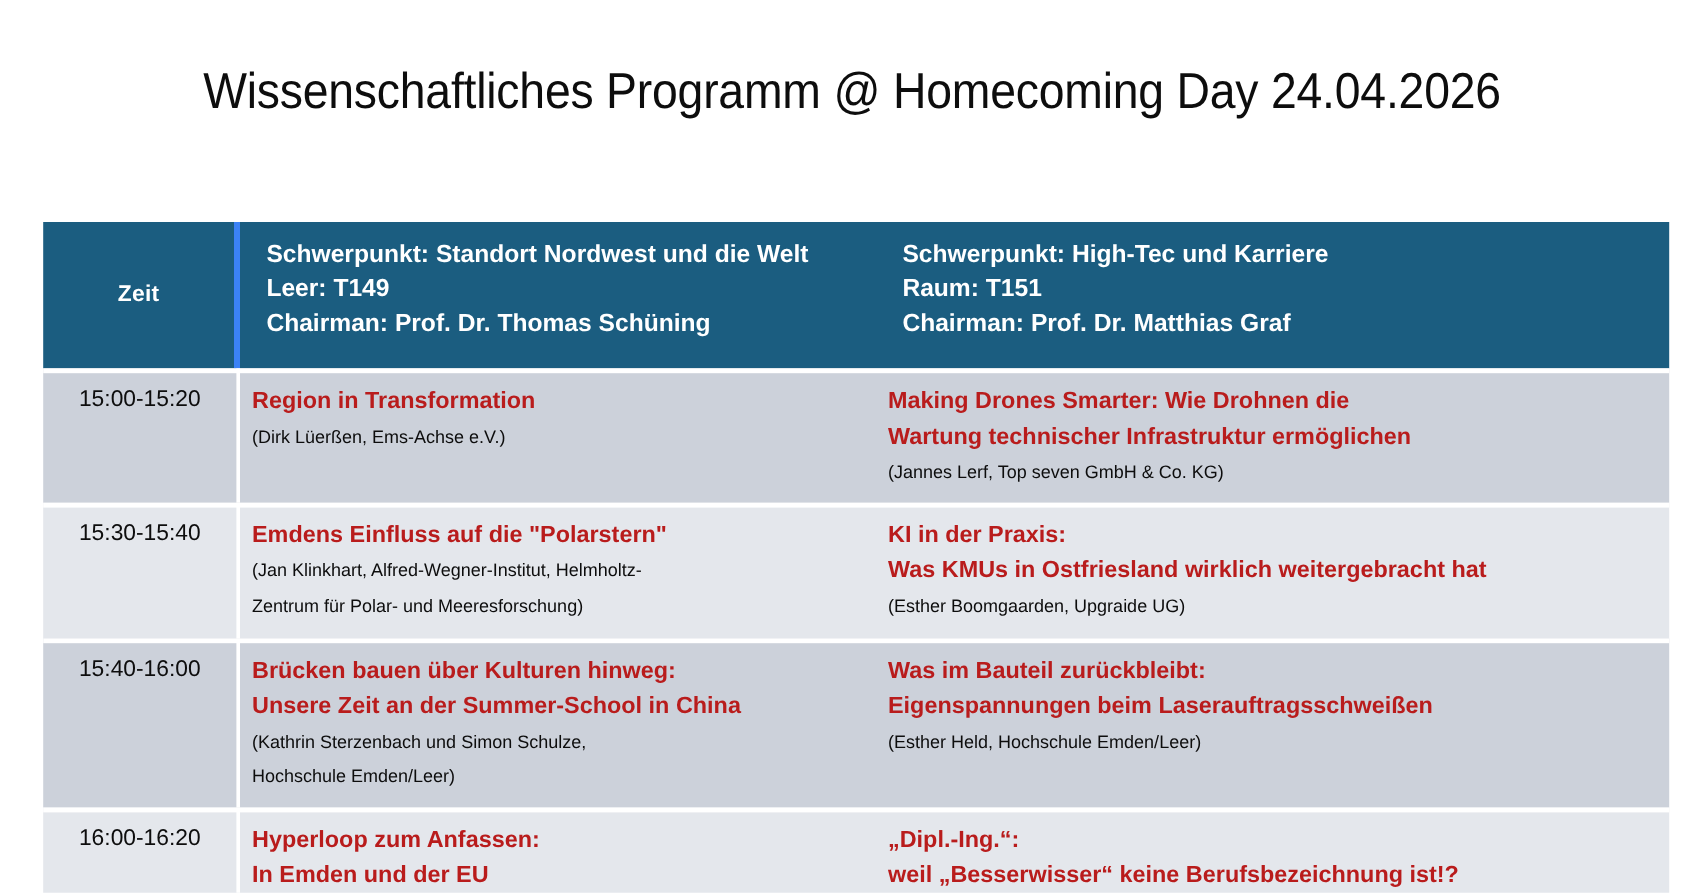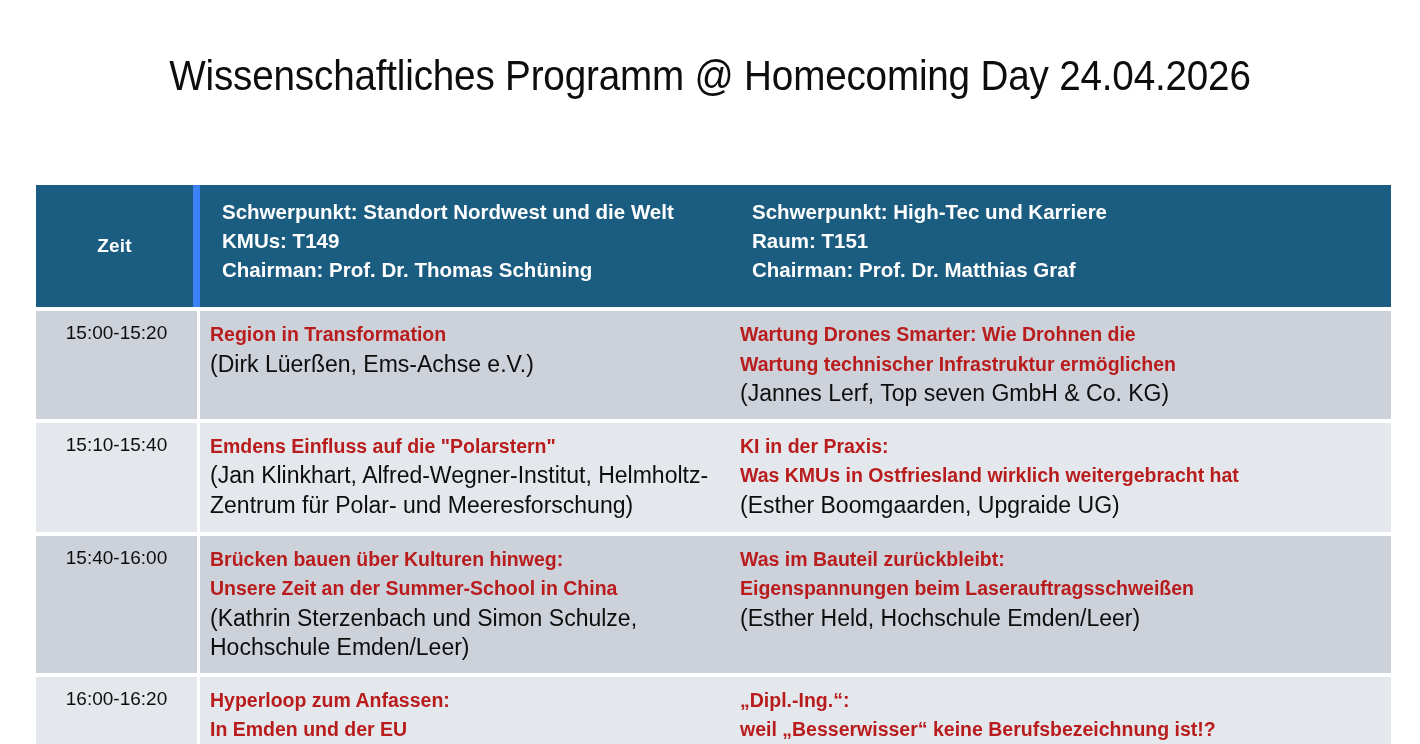--- a/index.html
+++ b/index.html
@@ -57,21 +57,21 @@
     vertical-align: middle;
     padding: 0;
     border: 0;
   }
 
   th.th-time {
     text-align: center;
     font-size: 19px;
     font-weight: 700;
     height: 100px;
-    border-right: 7px solid #3b82f6;
+    border-right: 5px solid #3b82f6;
     letter-spacing: 0.2px;
   }
 
   th.th-track {
     text-align: left;
     vertical-align: top;
     padding: 12px 10px 10px 22px;
     height: 100px;
   }
   th.th-track + th.th-track { }
@@ -120,21 +120,21 @@
     display: block;
     font-size: 19.5px;
     font-weight: 700;
     line-height: 29.5px;
     color: #b91c1c;
     white-space: nowrap;
   }
 
   .sess-author {
     display: block;
-    font-size: 23px;
+    font-size: 15px;
     font-weight: 400;
     line-height: 29.5px;
     color: #0d0d0d;
     white-space: nowrap;
   }
 
   .h-r1 td { height: 87px; }
   .h-r2 td { height: 90px; }
   .h-r3 td { height: 114px; }
   .h-r4 td { height: 100px; }
@@ -152,49 +152,49 @@
       <col class="c-trk1">
       <col class="c-trk2">
     </colgroup>
 
     <thead>
       <tr>
         <th class="th-time">Zeit</th>
 
         <th class="th-track">
           <span class="hdr-line">Schwerpunkt: Standort Nordwest und die Welt</span>
-          <span class="hdr-line">KMUs: T149</span>
+          <span class="hdr-line">Leer: T149</span>
           <span class="hdr-line">Chairman: Prof. Dr. Thomas Schüning</span>
         </th>
 
         <th class="th-track">
           <span class="hdr-line">Schwerpunkt: High-Tec und Karriere</span>
           <span class="hdr-line">Raum: T151</span>
           <span class="hdr-line">Chairman: Prof. Dr. Matthias Graf</span>
         </th>
       </tr>
     </thead>
 
     <tbody>
 
       <tr class="row-a h-r1">
         <td class="td-time">15:00-15:20</td>
         <td class="td-session">
           <span class="sess-title">Region in Transformation</span>
           <span class="sess-author">(Dirk Lüerßen, Ems-Achse e.V.)</span>
         </td>
         <td class="td-session">
-          <span class="sess-title">Wartung Drones Smarter: Wie Drohnen die</span>
+          <span class="sess-title">Making Drones Smarter: Wie Drohnen die</span>
           <span class="sess-title">Wartung technischer Infrastruktur ermöglichen</span>
           <span class="sess-author">(Jannes Lerf, Top seven GmbH &amp; Co. KG)</span>
         </td>
       </tr>
 
       <tr class="row-b h-r2">
-        <td class="td-time">15:10-15:40</td>
+        <td class="td-time">15:30-15:40</td>
         <td class="td-session">
           <span class="sess-title">Emdens Einfluss auf die "Polarstern"</span>
           <span class="sess-author">(Jan Klinkhart, Alfred-Wegner-Institut, Helmholtz-</span>
           <span class="sess-author">Zentrum für Polar- und Meeresforschung)</span>
         </td>
         <td class="td-session">
           <span class="sess-title">KI in der Praxis:</span>
           <span class="sess-title">Was KMUs in Ostfriesland wirklich weitergebracht hat</span>
           <span class="sess-author">(Esther Boomgaarden, Upgraide UG)</span>
         </td>

